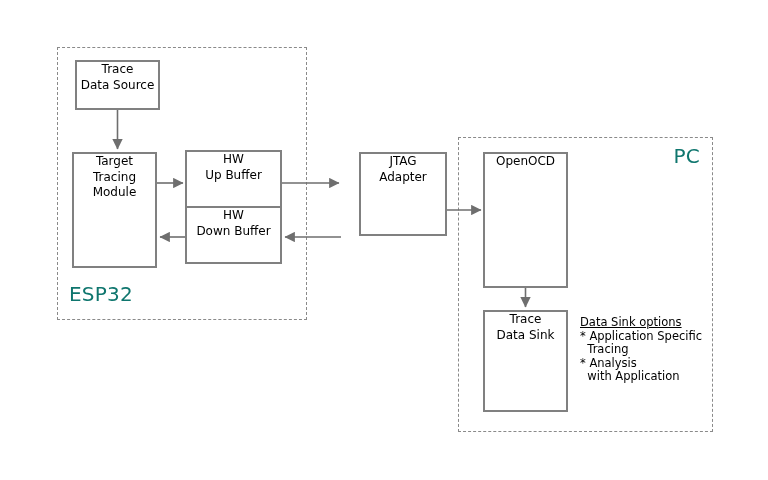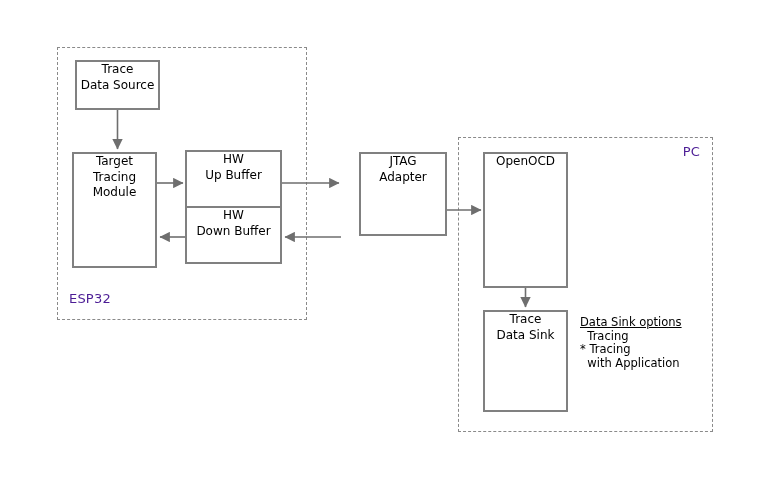--- a/index.html
+++ b/index.html
@@ -21,22 +21,22 @@
     width: 768px; height: 480px;
     pointer-events: none;
   }
   .group {
     position: absolute;
     border: 1px dashed #8a8a8a;
     background: transparent;
   }
   .group-label {
     position: absolute;
-    font-size: 13px;
-    color: #4c1d95;
+    font-size: 20px;
+    color: #0f766e;
     letter-spacing: 0.2px;
   }
   .esp32-label { left: 11px; bottom: 13px; }
   .pc-label { right: 12px; top: 6px; }
   .node {
     position: absolute;
     border: 2px solid #808080;
     background: #ffffff;
     display: flex;
     align-items: flex-start;
@@ -127,18 +127,19 @@
     <span class="node-label">OpenOCD</span>
   </div>
 
   <div class="node" style="left:483px; top:310px; width:85px; height:102px;">
     <span class="node-label">Trace
 Data Sink</span>
   </div>
 
   <div class="notes">
     <span class="notes-title">Data Sink options</span>
+    <span class="notes-item">* Application Specific</span>
     <span class="notes-item">  Tracing</span>
-    <span class="notes-item">* Tracing</span>
+    <span class="notes-item">* Analysis</span>
     <span class="notes-item">  with Application</span>
   </div>
 
 </div>
 
 </body></html>

